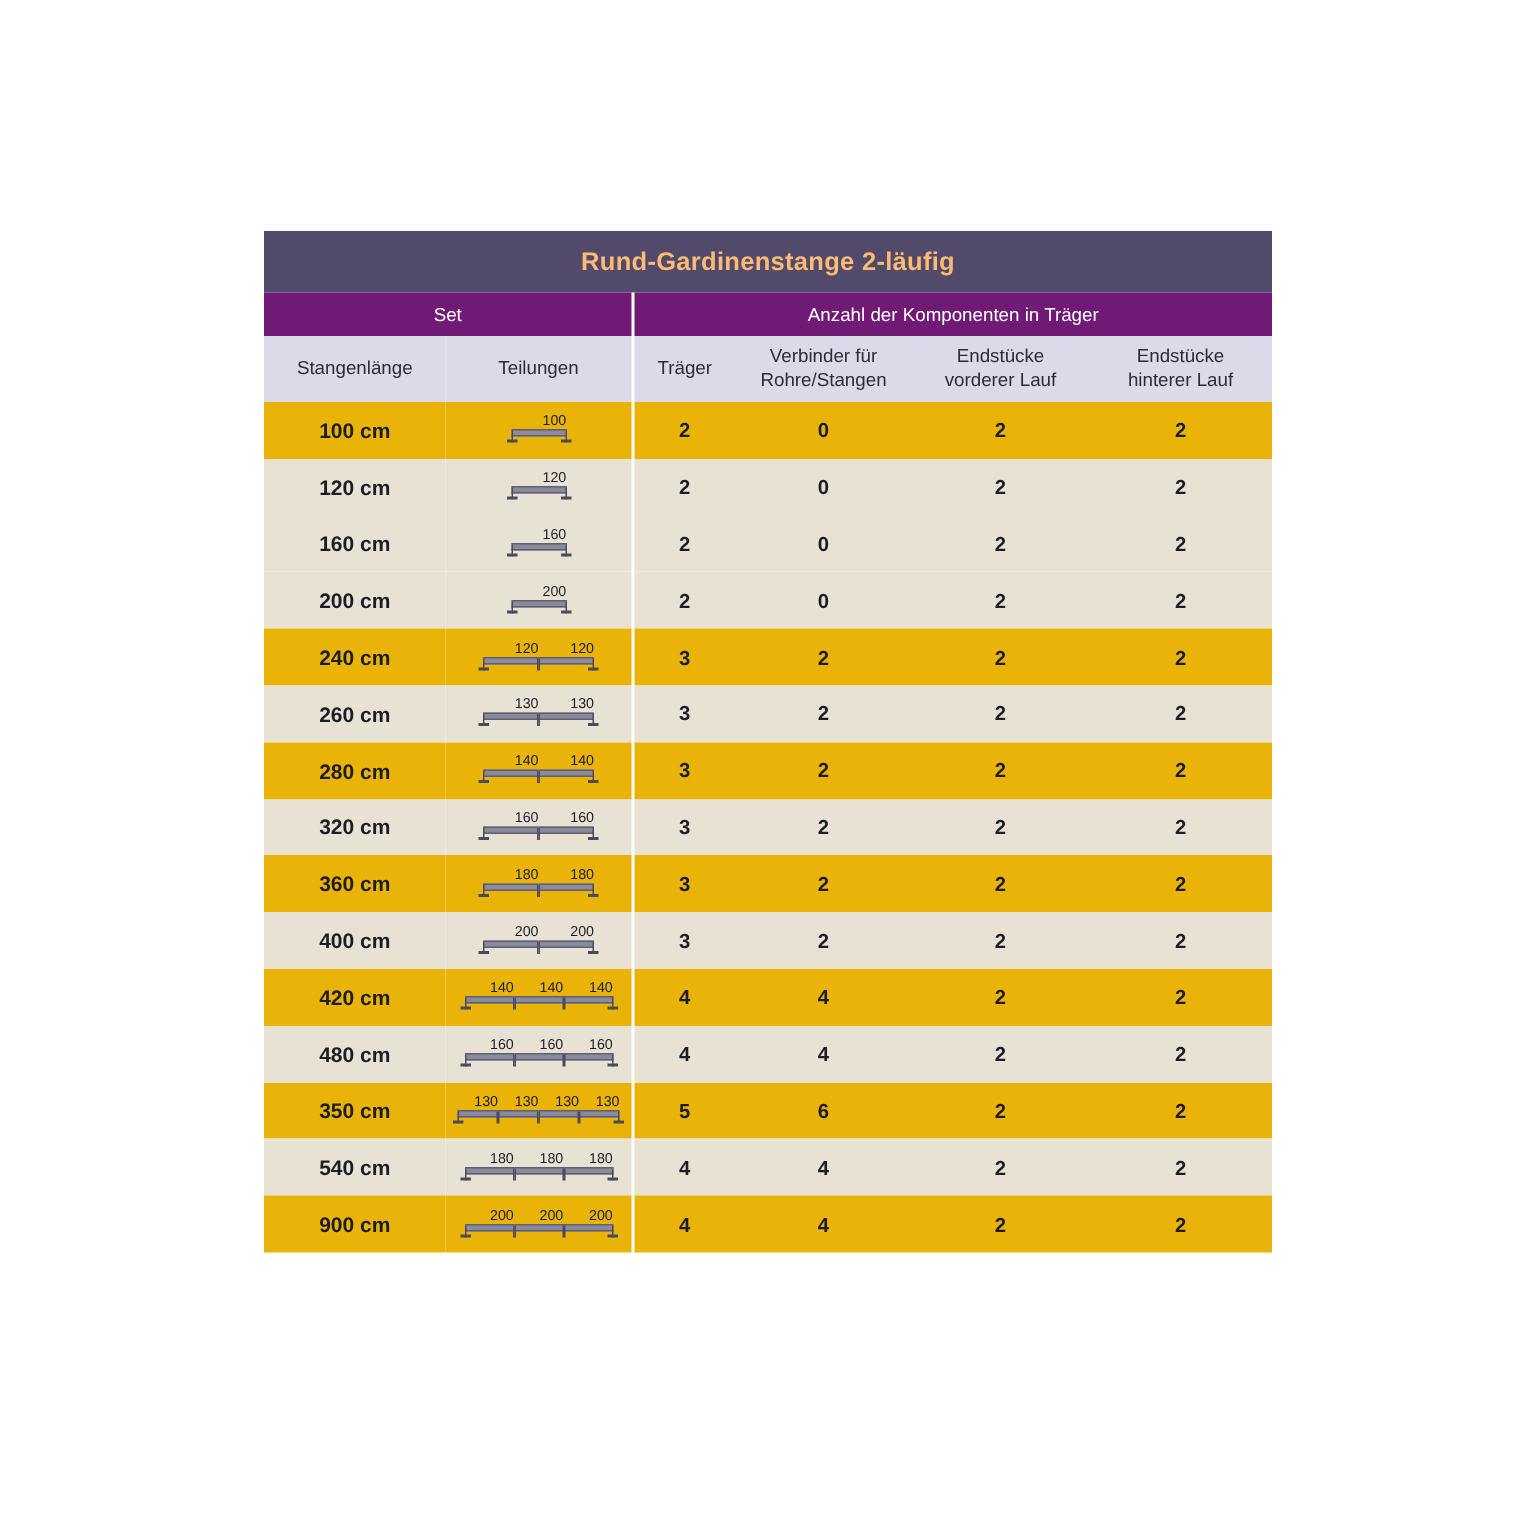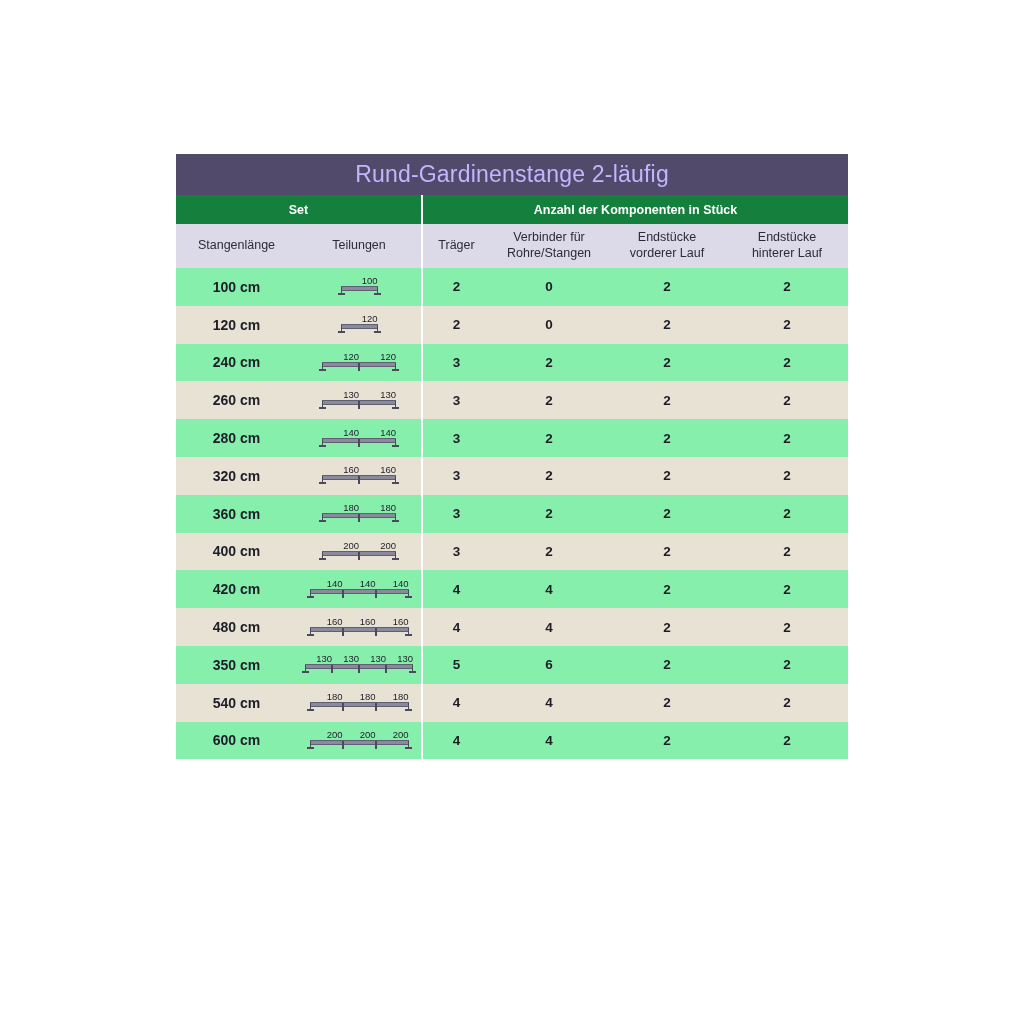--- a/index.html
+++ b/index.html
@@ -22,33 +22,33 @@
     top: 154px;
     width: 672px;
   }
   table.spec {
     border-collapse: collapse;
     width: 672px;
     table-layout: fixed;
   }
   .title-row td {
     background: #514a6b;
-    color: #c4b5fd;
+    color: #fdba74;
     text-align: center;
-    font-size: 23px;
-    font-weight: normal;
+    font-size: 17px;
+    font-weight: bold;
     height: 39px;
     letter-spacing: 0.2px;
   }
   .group-row td {
-    background: #15803d;
+    background: #701a75;
     color: #ffffff;
     text-align: center;
     font-size: 12.5px;
-    font-weight: bold;
+    font-weight: normal;
     height: 27px;
   }
   .group-row td.sep {
     border-left: 2px solid #ffffff;
   }
   .head-row td {
     background: #dcdae8;
     color: #2b2b3a;
     text-align: center;
     font-size: 12.5px;
@@ -59,21 +59,21 @@
   .head-row td.sep {
     border-left: 2px solid #ffffff;
   }
   tbody tr td {
     height: 35.8px;
     font-size: 13px;
     color: #1d1d28;
     text-align: center;
     vertical-align: middle;
   }
-  tbody tr.odd td { background: #86efac; }
+  tbody tr.odd td { background: #eab308; }
   tbody tr.even td { background: #e8e2d4; }
   tbody td.len {
     font-weight: bold;
     font-size: 14px;
   }
   tbody td.num { font-weight: bold; font-size: 13.5px; }
   tbody td.sep { border-left: 2px solid #ffffff; }
 
   
   col.c1 { width: 121px; }
@@ -148,21 +148,21 @@
           <col class="c4">
           <col class="c5">
           <col class="c6">
       </colgroup>
       <thead>
         <tr class="title-row">
           <td colspan="6">Rund-Gardinenstange 2-läufig</td>
         </tr>
         <tr class="group-row">
           <td colspan="2">Set</td>
-          <td colspan="4" class="sep">Anzahl der Komponenten in Stück</td>
+          <td colspan="4" class="sep">Anzahl der Komponenten in Träger</td>
         </tr>
         <tr class="head-row">
           <td>Stangenlänge</td>
           <td>Teilungen</td>
           <td class="sep">Träger</td>
           <td>
             <span>Verbinder für</span><br>
             <span>Rohre/Stangen</span>
           </td>
           <td>
@@ -203,20 +203,54 @@
                   <span class="tickR"></span>
                   <span class="foot footL"></span>
                   <span class="foot footR"></span>
                 </span>
               </span></td>
             <td class="num sep">2</td>
             <td class="num">0</td>
             <td class="num">2</td>
             <td class="num">2</td>
           </tr>
+          <tr class="even">
+            <td class="len">160 cm</td>
+            <td><span class="rod">
+                <span class="seg" style="width: 37px;">
+                  <span class="lbl">160</span>
+                  <span class="bar"></span>
+                  <span class="tickL"></span>
+                  <span class="tickR"></span>
+                  <span class="foot footL"></span>
+                  <span class="foot footR"></span>
+                </span>
+              </span></td>
+            <td class="num sep">2</td>
+            <td class="num">0</td>
+            <td class="num">2</td>
+            <td class="num">2</td>
+          </tr>
+          <tr class="even">
+            <td class="len">200 cm</td>
+            <td><span class="rod">
+                <span class="seg" style="width: 37px;">
+                  <span class="lbl">200</span>
+                  <span class="bar"></span>
+                  <span class="tickL"></span>
+                  <span class="tickR"></span>
+                  <span class="foot footL"></span>
+                  <span class="foot footR"></span>
+                </span>
+              </span></td>
+            <td class="num sep">2</td>
+            <td class="num">0</td>
+            <td class="num">2</td>
+            <td class="num">2</td>
+          </tr>
           <tr class="odd">
             <td class="len">240 cm</td>
             <td><span class="rod">
                 <span class="seg" style="width: 37px;">
                   <span class="lbl">120</span>
                   <span class="bar"></span>
                   <span class="tickL"></span>
                   <span class="tickR"></span>
                   <span class="foot footL"></span>
                 </span>
@@ -464,21 +498,21 @@
                   <span class="tickR"></span>
                   <span class="foot footR"></span>
                 </span>
               </span></td>
             <td class="num sep">4</td>
             <td class="num">4</td>
             <td class="num">2</td>
             <td class="num">2</td>
           </tr>
           <tr class="odd">
-            <td class="len">600 cm</td>
+            <td class="len">900 cm</td>
             <td><span class="rod">
                 <span class="seg" style="width: 33px;">
                   <span class="lbl">200</span>
                   <span class="bar"></span>
                   <span class="tickL"></span>
                   <span class="tickR"></span>
                   <span class="foot footL"></span>
                 </span>
                 <span class="seg" style="width: 33px;">
                   <span class="lbl">200</span>

